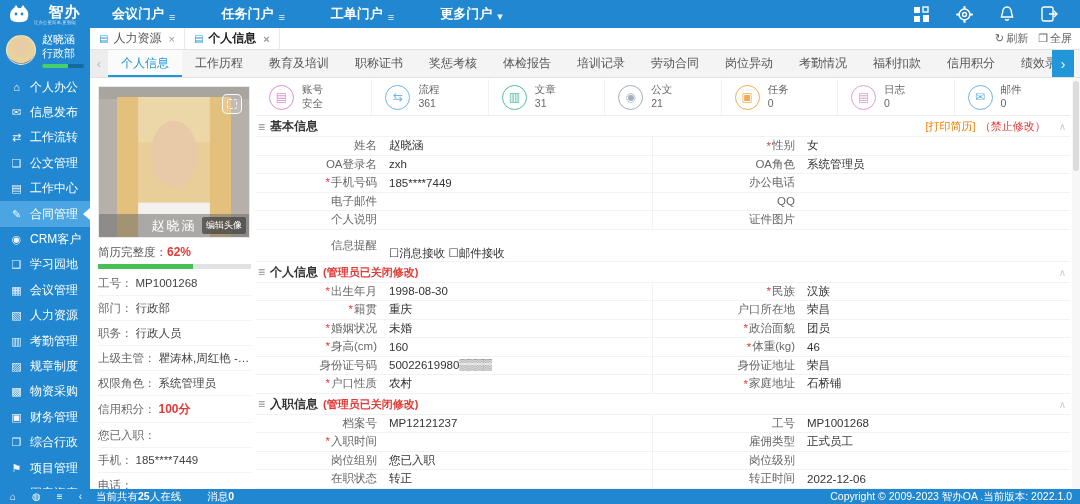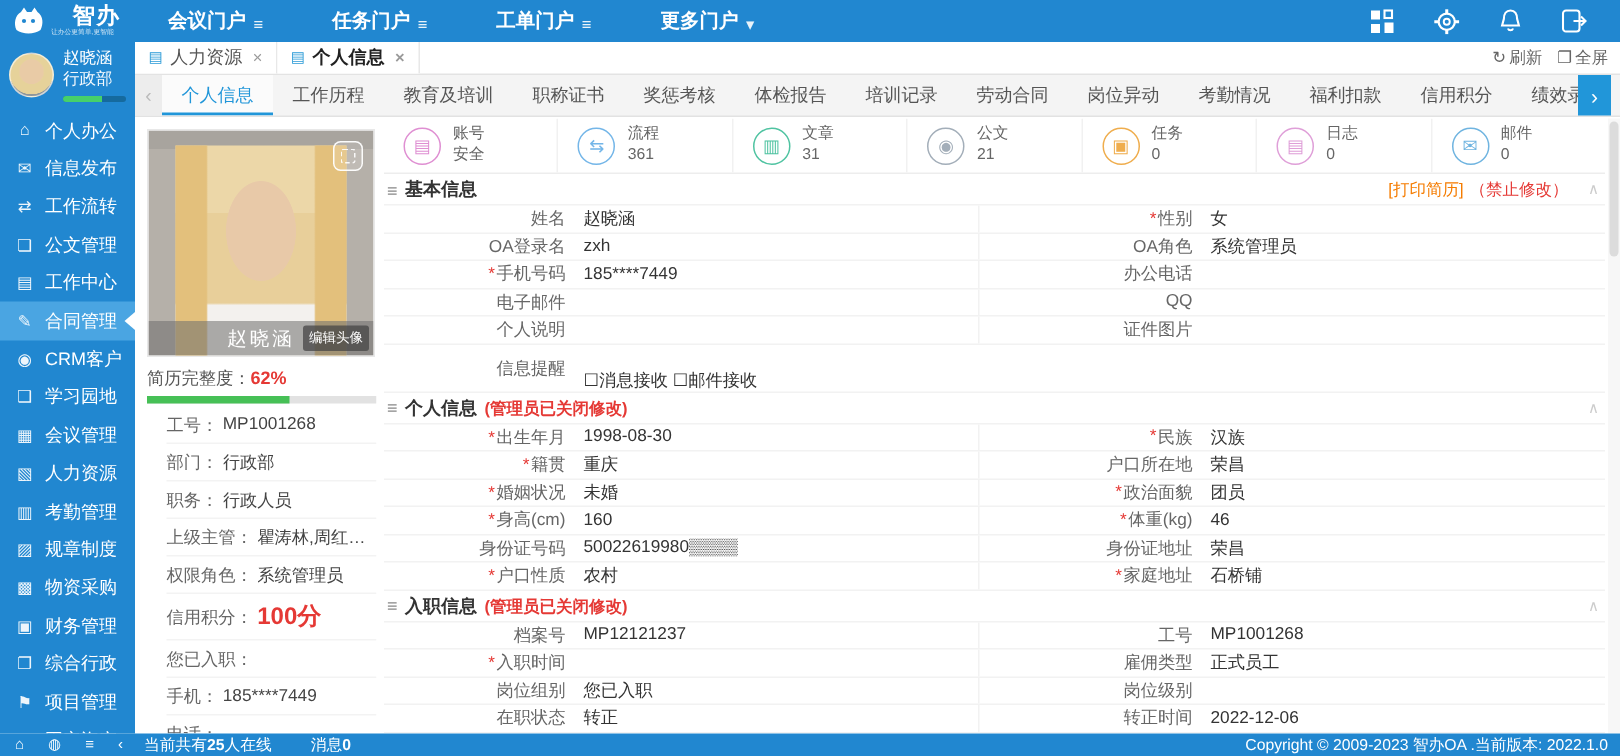--- a/index.html
+++ b/index.html
@@ -75,24 +75,24 @@
   .edit-avatar { position:absolute; right:3px; bottom:3px; background:rgba(70,70,70,.75); color:#fff; font-size:9px; padding:2px 4px; border-radius:2px; letter-spacing:0; cursor:pointer; }
   .scan-icon { position:absolute; top:7px; right:7px; width:20px; height:20px; border:1.5px solid rgba(255,255,255,.95); border-radius:5px; background:rgba(255,255,255,.15); cursor:pointer; }
   .scan-icon::after { content:""; position:absolute; inset:4px; border:1px dashed rgba(255,255,255,.9); border-radius:2px; }
 
   .completeness { margin-top:7px; font-size:11.5px; color:#555; }
   .completeness b { color:#e53935; font-size:12px; }
   .c-bar { height:5px; background:#e2e2e2; margin-top:4px; }
   .c-fill { height:100%; background:#46c056; }
 
   .p-rows { margin-top:2px; }
-  .p-row { display:flex; align-items:center; padding:4.5px 0; border-bottom:1px solid #f3f3f3; font-size:11.5px; color:#555; white-space:nowrap; overflow:hidden;margin-left:13px; }
+  .p-row { display:flex; align-items:center; padding:4.5px 0; border-bottom:1px solid #f3f3f3; font-size:11.5px; color:#555; white-space:nowrap; overflow:hidden; }
   .p-row .p-label { color:#666; flex:none; }
   .p-row .p-value { color:#444; margin-left:3px; overflow:hidden; text-overflow:ellipsis; }
-  .p-row .p-value.red { color:#e53935; font-weight:bold; font-size:16px;text-align:right; }
+  .p-row .p-value.red { color:#e53935; font-weight:bold; font-size:12px;text-align:right; }
 
   
   .info-panel { position:absolute; left:166px; right:10px; top:0; bottom:0; overflow:hidden; }
   .stats { display:flex; height:37px; border-bottom:1px solid #ededed; }
   .stat { flex:1; display:flex; align-items:center; gap:8px; padding-left:13px; border-right:1px solid #f1f1f1; cursor:pointer; }
   .stat:last-child { border-right:none; }
   .stat-circle { width:25px; height:25px; border-radius:50%; border:1px solid; display:flex; align-items:center; justify-content:center; font-size:12px; flex:none; }
   .stat-text { font-size:10.5px; color:#666; line-height:1.3; }
 
   .section { }

